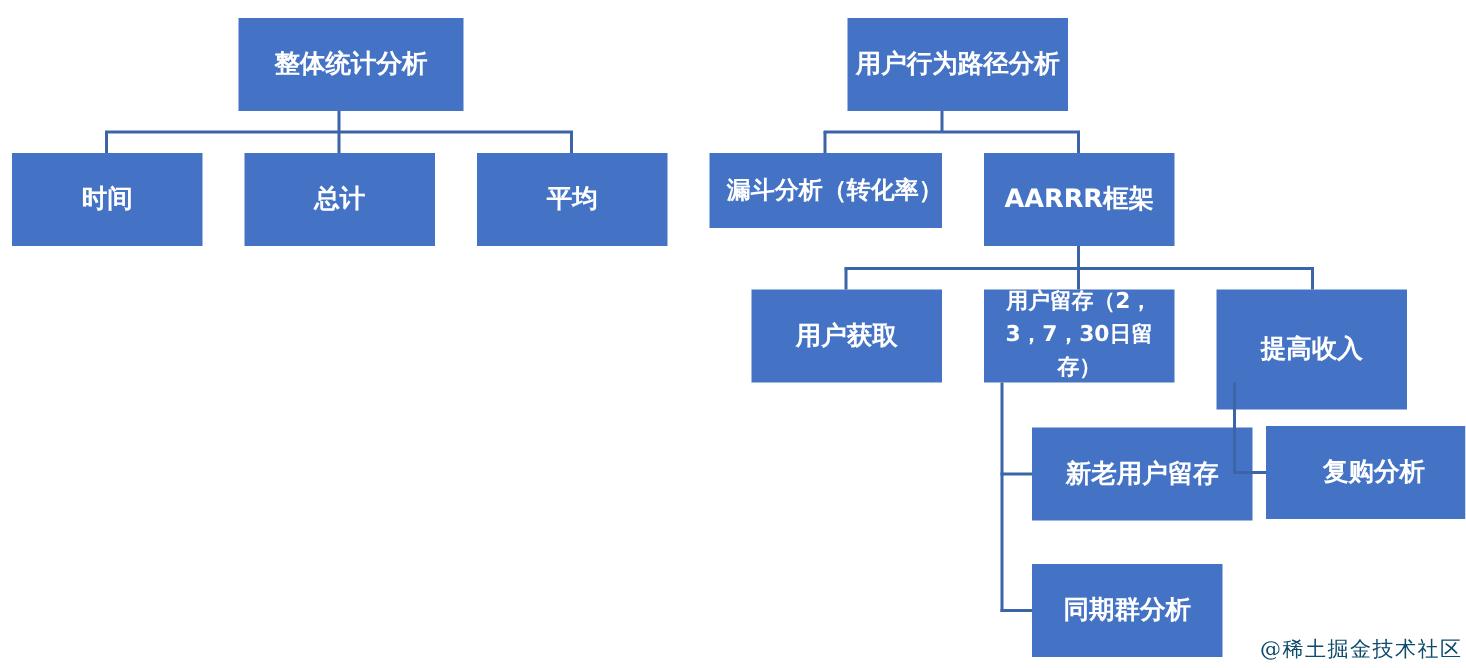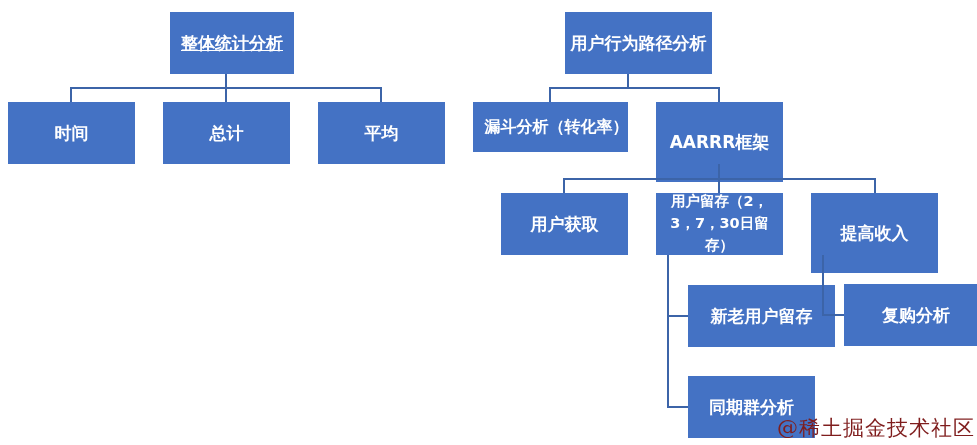--- a/index.html
+++ b/index.html
@@ -43,44 +43,44 @@
     position: absolute;
     background: #3C64A8;
   }
   .vline { width: 2px; }
   .hline { height: 2px; }
   .watermark {
     position: absolute;
     right: 2px;
     bottom: 3px;
     font-family: "DejaVu Serif", "Liberation Serif", serif;
-    font-size: 21px;
-    color: #7f1d1d;
+    font-size: 14px;
+    color: #0c4a6e;
     letter-spacing: 1px;
     white-space: nowrap;
   }
 </style>
 </head>
 <body>
 
 <div class="canvas">
 
-  <div class="node" style="left:170px; top:12px; width:124px; height:62px;text-decoration:underline;">整体统计分析</div>
+  <div class="node" style="left:159px; top:12px; width:150px; height:62px;">整体统计分析</div>
 
   <div class="node" style="left:8px; top:102px; width:127px; height:62px;text-align:center;">时间</div>
 
   <div class="node" style="left:163px; top:102px; width:127px; height:62px;">总计</div>
 
   <div class="node" style="left:318px; top:102px; width:127px; height:62px;">平均</div>
 
   <div class="node" style="left:565px; top:12px; width:147px; height:62px;">用户行为路径分析</div>
 
   <div class="node tight" style="left:473px; top:102px; width:155px; height:50px;padding-left:13px;">漏斗分析（转化率）</div>
 
-  <div class="node" style="left:656px; top:102px; width:127px; height:80px;">AARRR框架</div>
+  <div class="node" style="left:656px; top:102px; width:127px; height:62px;">AARRR框架</div>
 
   <div class="node" style="left:501px; top:193px; width:127px; height:62px;">用户获取</div>
 
   <div class="node small" style="left:656px; top:193px; width:127px; height:62px;">用户留存（2，3，7，30日留存）</div>
 
   <div class="node" style="left:811px; top:193px; width:127px; height:80px;">提高收入</div>
 
   <div class="node" style="left:688px; top:285px; width:147px; height:62px;">新老用户留存</div>
 
   <div class="node" style="left:844px; top:284px; width:144px; height:62px;">复购分析</div>

